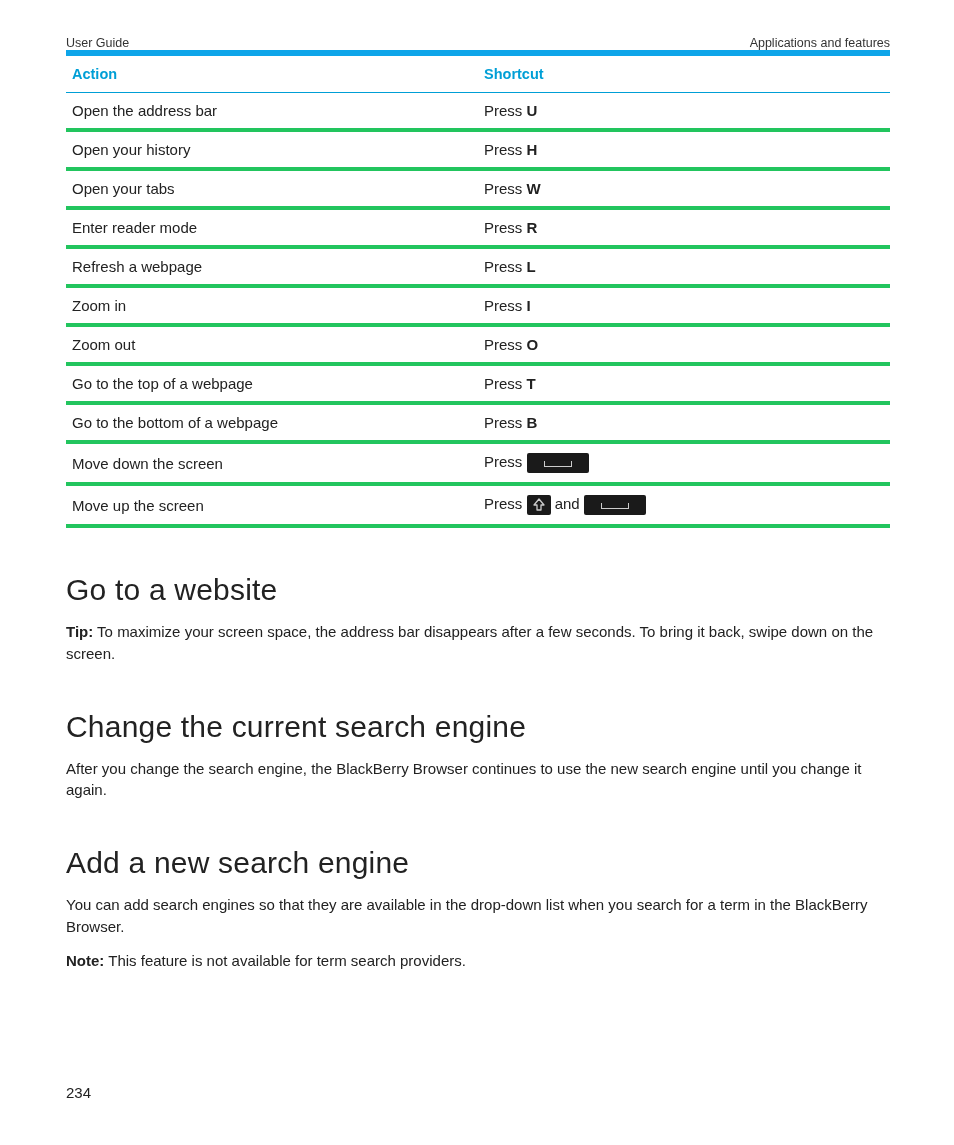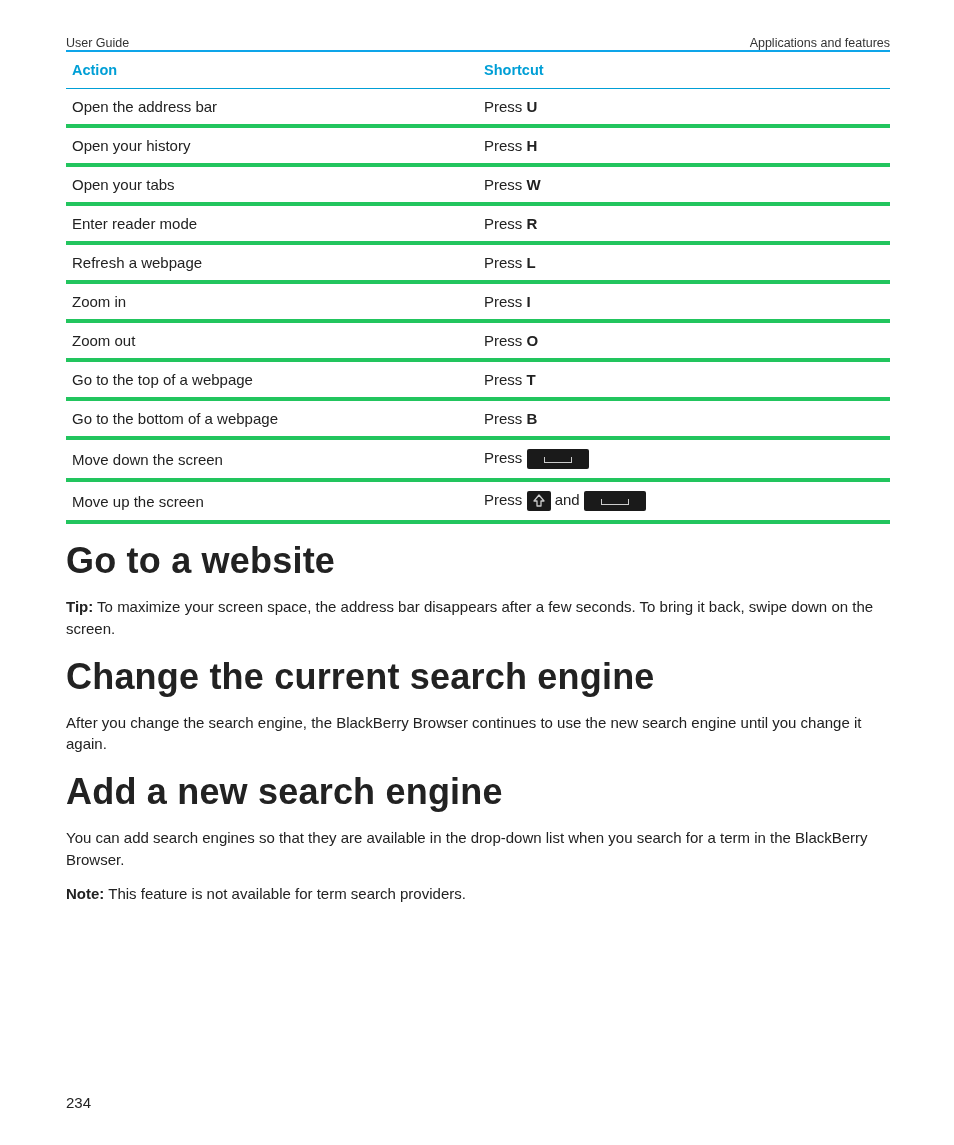--- a/index.html
+++ b/index.html
@@ -26,21 +26,21 @@
     width: 100%;
     border-collapse: collapse;
     font-size: 15px;
   }
   table.shortcuts th {
     text-align: left;
     color: #009fd6;
     font-weight: bold;
     font-size: 14.5px;
     padding: 10px 6px 10px 6px;
-    border-top: 2px solid #0ea5e9;
+    border-top: 6px solid #0ea5e9;
     border-bottom: 1px solid #009fd6;
   }
   table.shortcuts td {
     padding: 9px 6px;
     border-bottom: 4px solid #22c55e;
     vertical-align: middle;
   }
   table.shortcuts th:first-child,
   table.shortcuts td:first-child { width: 50%; }
   .key-letter { font-weight: bold; }
@@ -66,23 +66,23 @@
   }
   .key-shift {
     width: 24px;
   }
   .key-shift svg { position: absolute; left:4px; top:2px; }
   .key-enter-small {
     width: 20px; height: 18px;
   }
   .key-enter-small svg { position: absolute; left:3px; top:3px; }
   h2.section {
-    font-weight: 700;
-    font-size: 36px;
-    margin: 16px 0 14px 0;
+    font-weight: 400;
+    font-size: 30px;
+    margin: 45px 0 14px 0;
     color: #222;
     letter-spacing: 0.2px;
   }
   ol.steps {
     margin: 8px 0 14px 0;
     padding-left: 30px;
     font-size: 15px;
   }
   ol.steps li {
     padding-left: 6px;
@@ -90,21 +90,21 @@
     line-height: 1.45;
   }
   p.para {
     margin: 10px 0 12px 0;
     line-height: 1.45;
     font-size: 15px;
   }
   .bold-lead { font-weight: bold; }
   .page-number {
     position: absolute;
-    bottom: 34px;
+    bottom: 44px;
     left: 66px;
     font-size: 15px;
   }
 </style>
 </head>
 <body>
 
 <div class="page">
   <div class="top-bar">
     <span>User Guide</span>

